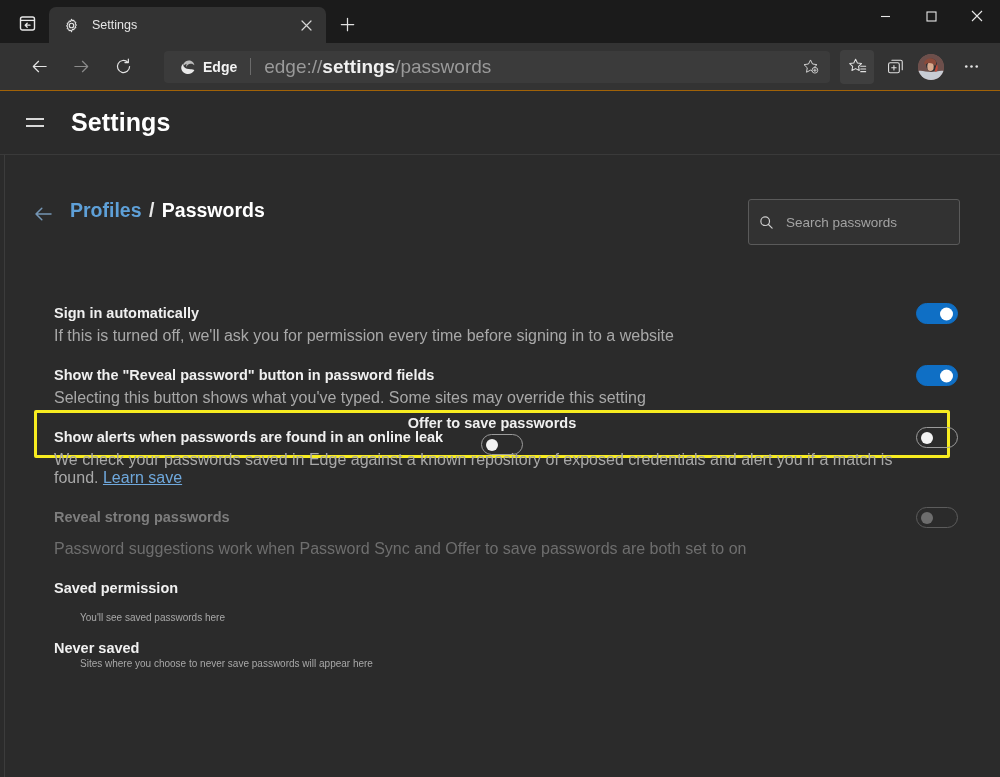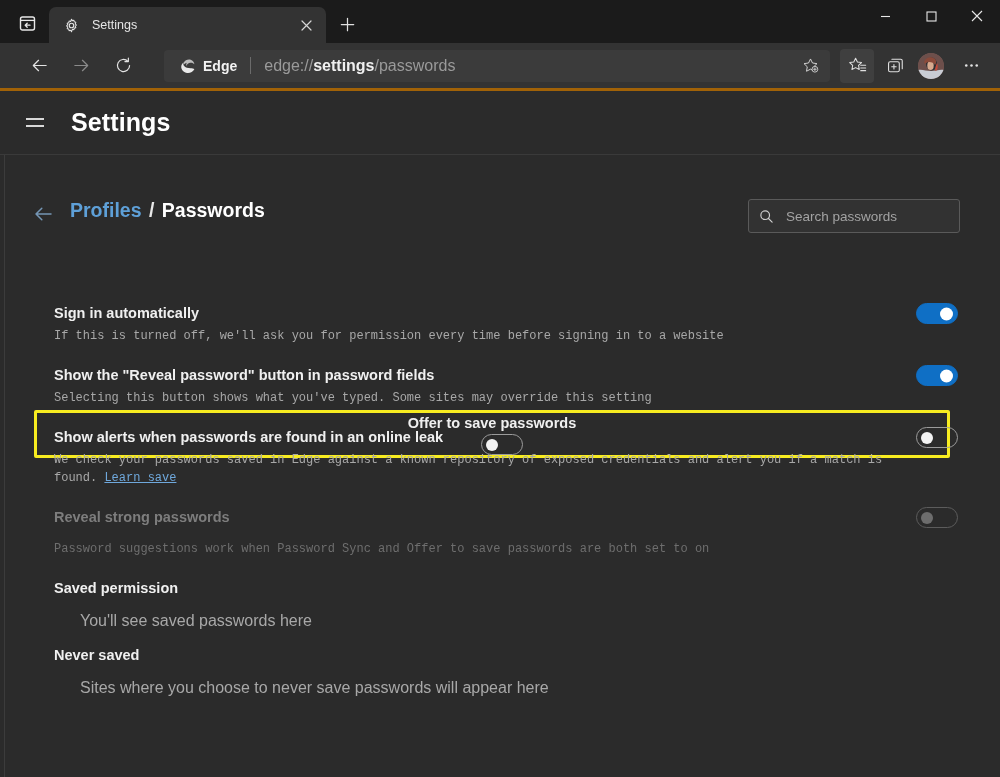--- a/index.html
+++ b/index.html
@@ -62,21 +62,21 @@
     display: flex; align-items: center; justify-content: center;
   }
 
   
   .toolbar {
     height: 48px;
     background: #333333;
     display: flex;
     align-items: center;
     padding: 8px 12px;
-    border-bottom: 3px solid #a16207;
+    border-bottom: 1px solid #a16207;
   }
   .nav-btn {
     width: 34px; height: 34px;
     display: flex; align-items: center; justify-content: center;
     border-radius: 4px; flex: none;
     margin-right: 8px;
   }
   .nav-btn.first { margin-left: 10px; }
   .omnibox {
     flex: 1;
@@ -94,21 +94,21 @@
     color: #f2f2f2; font-size: 14px; font-weight: bold;
     margin-left: 7px;
   }
   .omni-divider {
     width: 1px; height: 17px; background: #6b6b6b;
     margin: 0 13px;
     flex: none;
   }
   .omni-url {
     flex: 1; min-width: 0;
-    color: #9a9a9a; font-size: 16px;
+    color: #9a9a9a; font-size: 19px;
     white-space: nowrap; overflow: hidden;
   }
   .omni-url b { color: #f0f0f0; font-weight: bold; }
   .omni-fav-btn {
     width: 28px; height: 28px; flex: none;
     display: flex; align-items: center; justify-content: center;
     border-radius: 4px;
   }
   .toolbar-btn {
     width: 34px; height: 34px; flex: none;
@@ -193,44 +193,43 @@
   .crumbs {
     margin-left: 12px;
     font-size: 19.5px;
     font-weight: bold;
     white-space: nowrap;
   }
   .crumb-link { color: #5ea0d8; }
   .crumb-sep { color: #e8e8e8; margin: 0 2px; }
   .crumb-current { color: #ffffff; }
   .crumb-spacer { flex: 1; }
-  .search-box.pw { width: 212px; height: 34px; margin-right: 16px; }
+  .search-box.pw { width: 212px; height: 46px; margin-right: 16px; }
 
   
   .rows { margin-top: 4px; }
   .row {
     position: relative;
     display: flex;
     align-items: flex-start;
     padding: 0 18px 0 34px;
     min-height: 40px;
   }
   .row .texts { flex: 1; min-width: 0; padding-right: 20px; }
   .row-title {
     color: #f0f0f0;
     font-size: 14.5px;
     font-weight: bold;
     line-height: 20px;
   }
   .row-desc {
     color: #a8a8a8;
-    font-size: 12px;
+    font-size: 16px;
     line-height: 18px;
     margin-top: 4px;
-    font-family: Liberation Mono, monospace;
   }
   .row.disabled .row-title { color: #7d7d7d; }
   .row.disabled .row-desc { color: #6e6e6e; margin-top: 13px; }
   .row-desc a { color: #6fa8dc; text-decoration: underline; }
 
   .toggle {
     width: 42px; height: 21px;
     border-radius: 11px;
     flex: none;
     position: relative;
@@ -266,21 +265,21 @@
     flex-direction: column;
   }
 
   .section-head {
     color: #f0f0f0;
     font-size: 14.5px;
     font-weight: bold;
   }
   .section-sub {
     color: #a8a8a8;
-    font-size: 16px;
+    font-size: 10px;
   }
 </style>
 </head>
 <body>
 
 <div class="titlebar">
 
   <div class="tab-actions-btn">
     <svg width="17" height="17" viewBox="0 0 17 17" fill="none">
       <rect x="1.5" y="2" width="14" height="13" rx="2" stroke="#e8e8e8" stroke-width="1.4"></rect>
@@ -482,19 +481,19 @@
         <div class="toggle off disabled"></div>
       </div>
 
       <div class="row" style="margin-top:22px;display:block;">
         <div class="section-head">Saved permission</div>
         <div class="section-sub" style="margin-top:16px;margin-left:26px;">You'll see saved passwords here</div>
       </div>
 
       <div class="row" style="margin-top:17px;display:block;">
         <div class="section-head">Never saved</div>
-        <div class="section-sub" style="margin-top:16px;margin-left:26px;">Sites where you choose to never save passwords will appear here</div>
+        <div class="section-sub" style="margin-top:2px;margin-left:26px;">Sites where you choose to never save passwords will appear here</div>
       </div>
 
     </div>
   </div>
 
 </div>
 
 </body></html>

